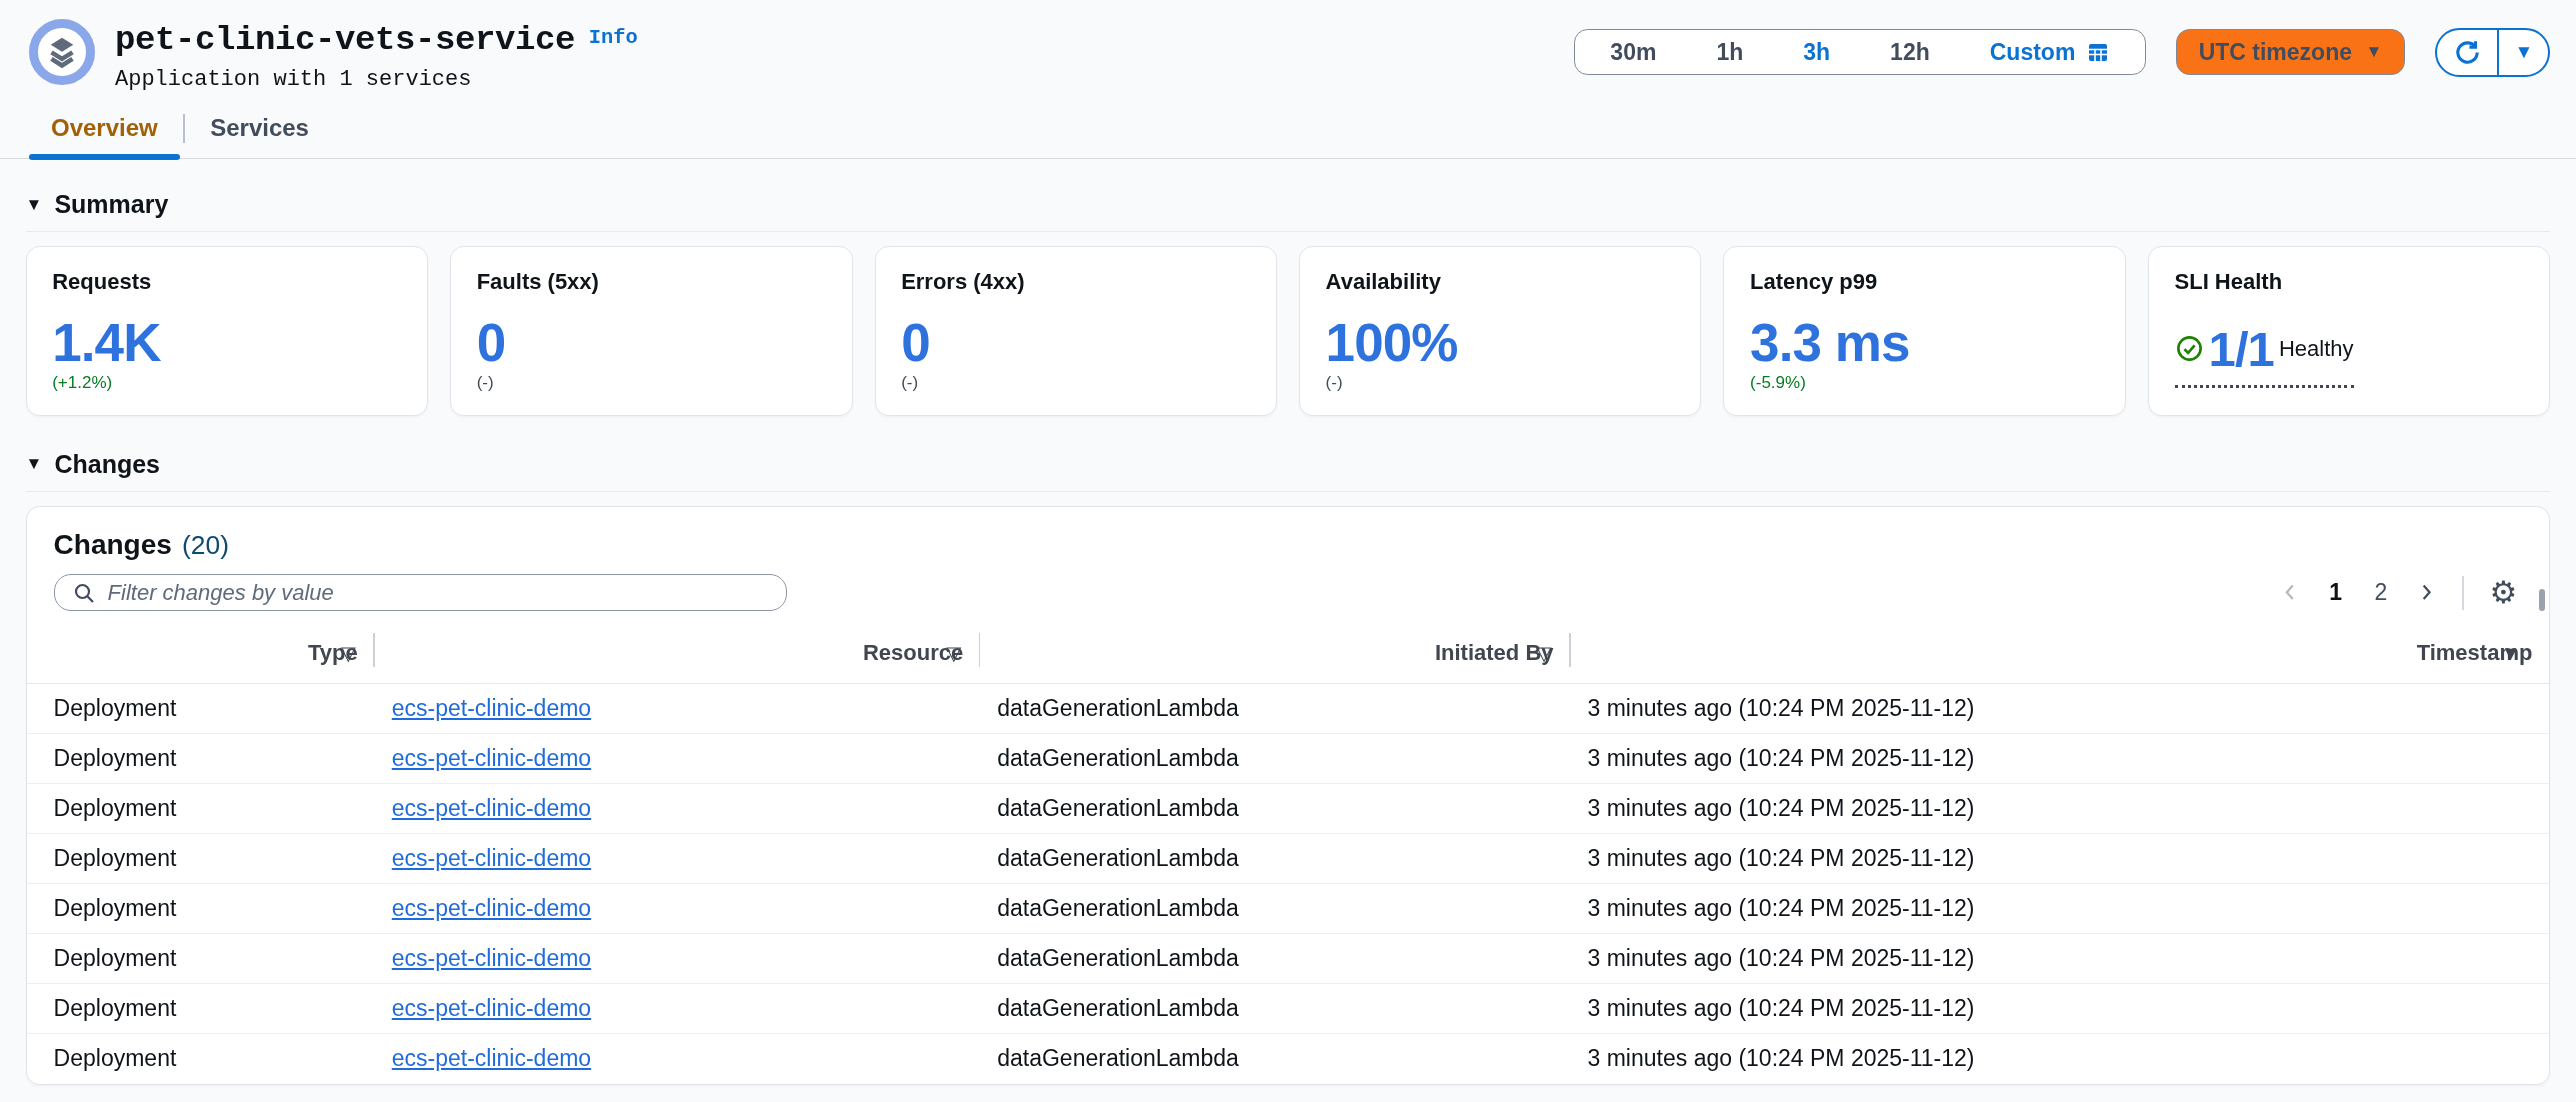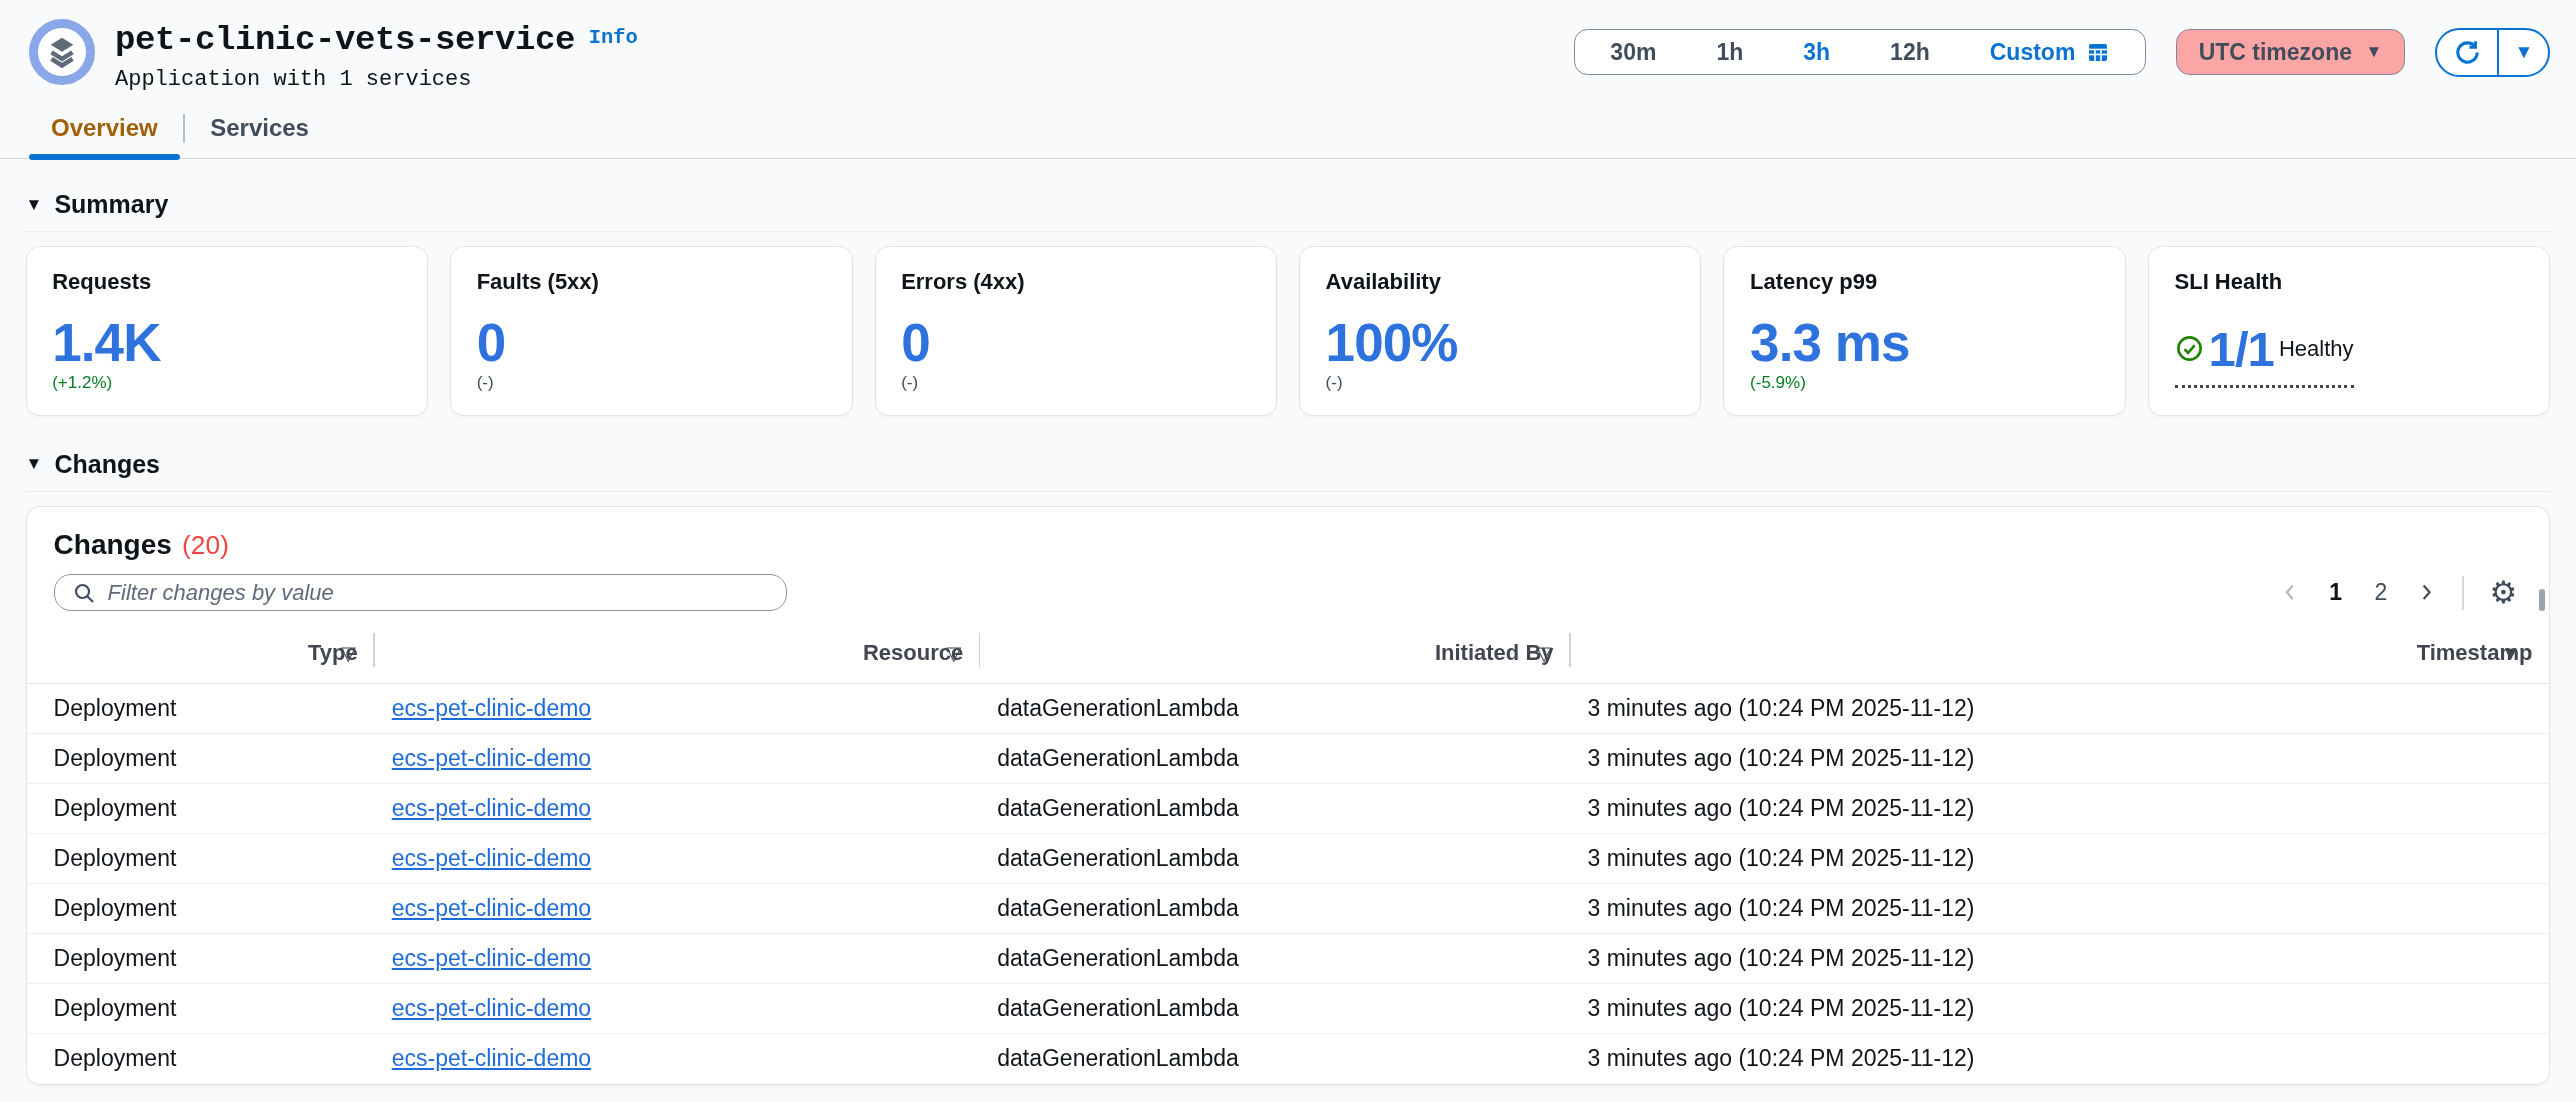--- a/index.html
+++ b/index.html
@@ -17,21 +17,21 @@
   .page-title { font-size:34px; font-weight:700; letter-spacing:-0.4px; }
   .info-link { font-size:20.4px; font-weight:700; color:#0972d3; margin-top:5.1px; cursor:pointer; }
   .subtitle { font-size:22px; margin-top:8.5px; }
 
   .header-controls { display:flex; align-items:center; gap:30px; margin-top:8.5px; }
   .range-control { display:flex; align-items:center; height:46px; background:#fff;
     border:1.7px solid #7d8998; border-radius:13.6px; padding:0 5.1px; }
   .range-item { padding:0 30px; font-size:23px; font-weight:700; color:#414d5c; cursor:pointer; }
   .range-item.active { color:#0972d3; }
   .range-item.custom { color:#0972d3; display:flex; align-items:center; gap:10.2px; }
-  .btn { display:flex; align-items:center; height:46px; background:#fca5a5;
+  .btn { display:flex; align-items:center; height:46px; background:#f97316;
     border:1.7px solid #7d8998; border-radius:13.6px; padding:0 22px;
     font-size:23px; font-weight:700; color:#414d5c; cursor:pointer; }
   .btn .caret { margin-left:13.6px; font-size:17px; }
   .refresh-split { display:flex; align-items:stretch; height:49px; background:#fff;
     border:2.1px solid #0972d3; border-radius:851px; overflow:hidden; }
   .refresh-seg { display:flex; align-items:center; justify-content:center; width:60px; cursor:pointer; }
   .refresh-seg + .refresh-seg { border-left:2.1px solid #0972d3; width:51px; }
   .refresh-seg .caret { color:#0972d3; font-size:19px; }
 
   
@@ -67,21 +67,21 @@
   .sli-value { font-size:49px; font-weight:700; color:#2e72de; letter-spacing:-0.9px; }
   .sli-status { font-size:22px; color:#0f141a; }
 
   
   .changes-card { margin-top:13.6px; background:#fff; border:1.7px solid #e0e4e9;
     border-radius:13.6px; padding-top:22px; position:relative; overflow:hidden;
     box-shadow:0 1.7px 2.6px rgba(15,20,26,0.03); }
   .changes-head { padding:0 27px; }
   .changes-title-row { display:flex; align-items:baseline; gap:10.2px; }
   .changes-title { font-size:28px; font-weight:700; }
-  .changes-count { font-size:26.4px; color:#ef4444; }
+  .changes-count { font-size:26.4px; color:#0c4a6e; }
   .changes-toolbar { display:flex; align-items:center; justify-content:space-between;
     margin-top:13.6px; }
   .filter-box { display:flex; align-items:center; width:733px; height:37px;
     border:1.7px solid #8c95a3; border-radius:17px; background:#fff; padding:0 17px; gap:12px; }
   .filter-input { border:none; outline:none; flex:1; font-size:22px; font-style:italic;
     color:#414d5c; font-family:"Liberation Sans", sans-serif; background:transparent; }
   .filter-input::placeholder { color:#5f6b7a; font-style:italic; opacity:1; }
   .toolbar-right { display:flex; align-items:center; gap:25.6px; }
   .page-num { font-size:23px; color:#414d5c; cursor:pointer; padding:0 3.4px; }
   .page-num.current { font-weight:700; color:#0f141a; }

